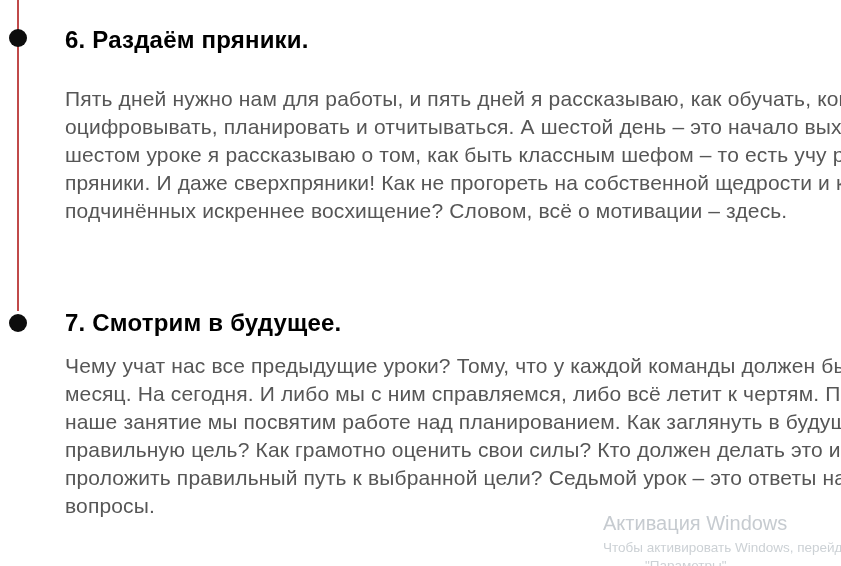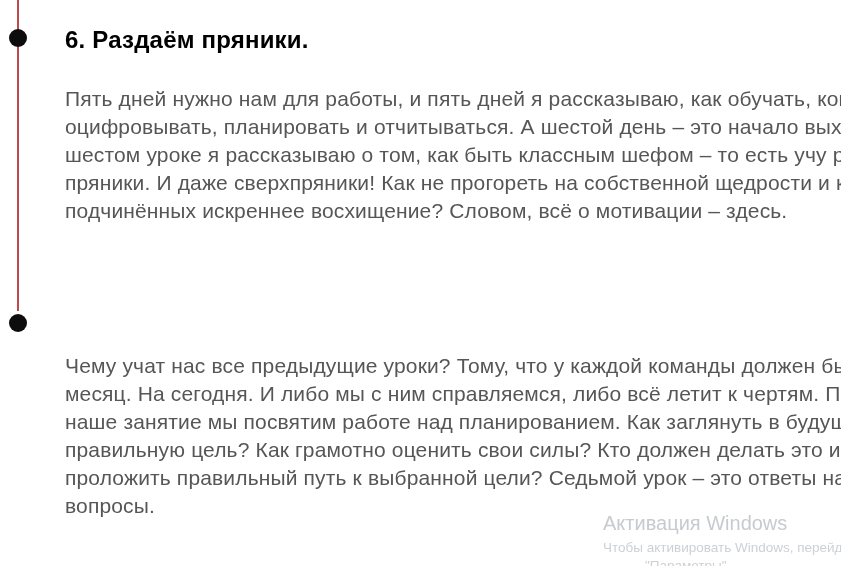--- a/index.html
+++ b/index.html
@@ -97,20 +97,21 @@
   <div class="bullet bullet-1"></div>
   <div class="bullet bullet-2"></div>
 
   <h2 class="section-title title-6">6. Раздаём пряники.</h2>
   <p class="section-body body-6">Пять дней нужно нам для работы, и пять дней я рассказываю, как обучать, контролировать,
 оцифровывать, планировать и отчитываться. А шестой день – это начало выходных, и поэтому на
 шестом уроке я рассказываю о том, как быть классным шефом – то есть учу раздавать не кнуты, а
 пряники. И даже сверхпряники! Как не прогореть на собственной щедрости и как поселить в
 подчинённых искреннее восхищение? Словом, всё о мотивации – здесь.</p>
 
+  <h2 class="section-title title-7">7. Смотрим в будущее.</h2>
   <p class="section-body body-7">Чему учат нас все предыдущие уроки? Тому, что у каждой команды должен быть план. На год, на
 месяц. На сегодня. И либо мы с ним справляемся, либо всё летит к чертям. Поэтому всё последнее
 наше занятие мы посвятим работе над планированием. Как заглянуть в будущее и поставить
 правильную цель? Как грамотно оценить свои силы? Кто должен делать это и каким образом? Как
 проложить правильный путь к выбранной цели? Седьмой урок – это ответы на самые важные
 вопросы.</p>
 
   <div class="watermark">
     <div class="wm-title">Активация Windows</div>
     <div class="wm-line">Чтобы активировать Windows, перейдите в раздел</div>

